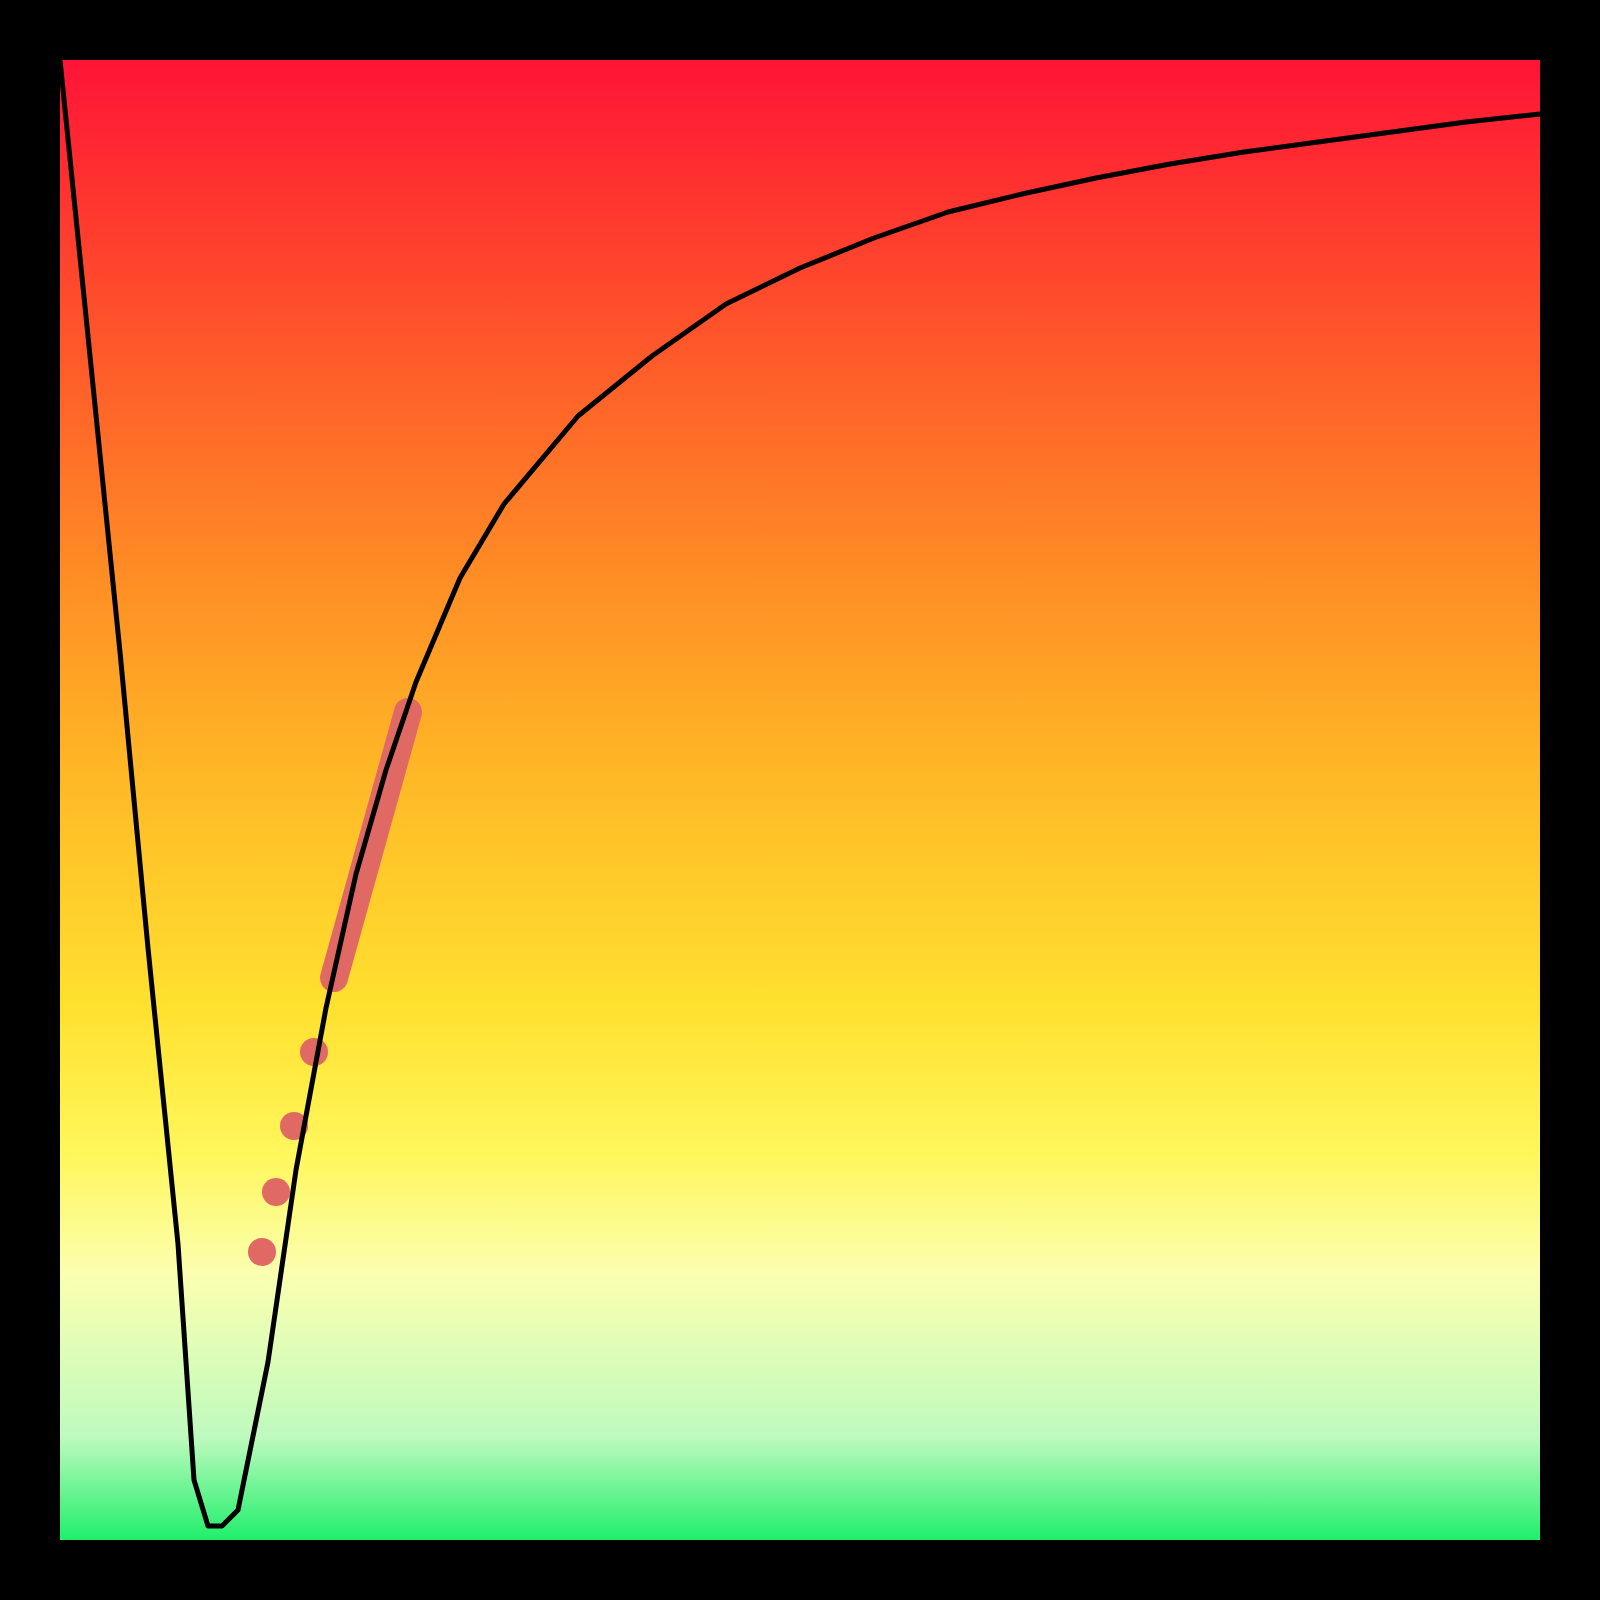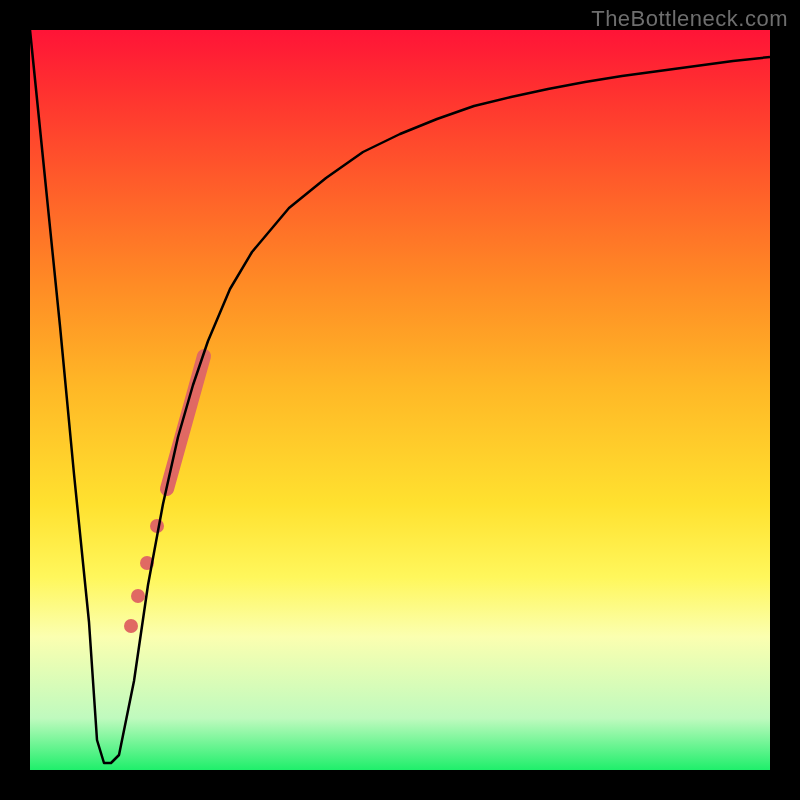--- a/index.html
+++ b/index.html
@@ -96,14 +96,13 @@
                L 481 67
                L 518 59
                L 555 52
                L 592 46
                L 629 41
                L 666 36
                L 703 31
                L 740 27" fill="none" stroke="#000" stroke-width="2.5" stroke-linejoin="round"></path>
     </svg>
   </div>
-  <div class="watermark">TheBottleneck.com</div>
 </div>
 
 </body></html>

